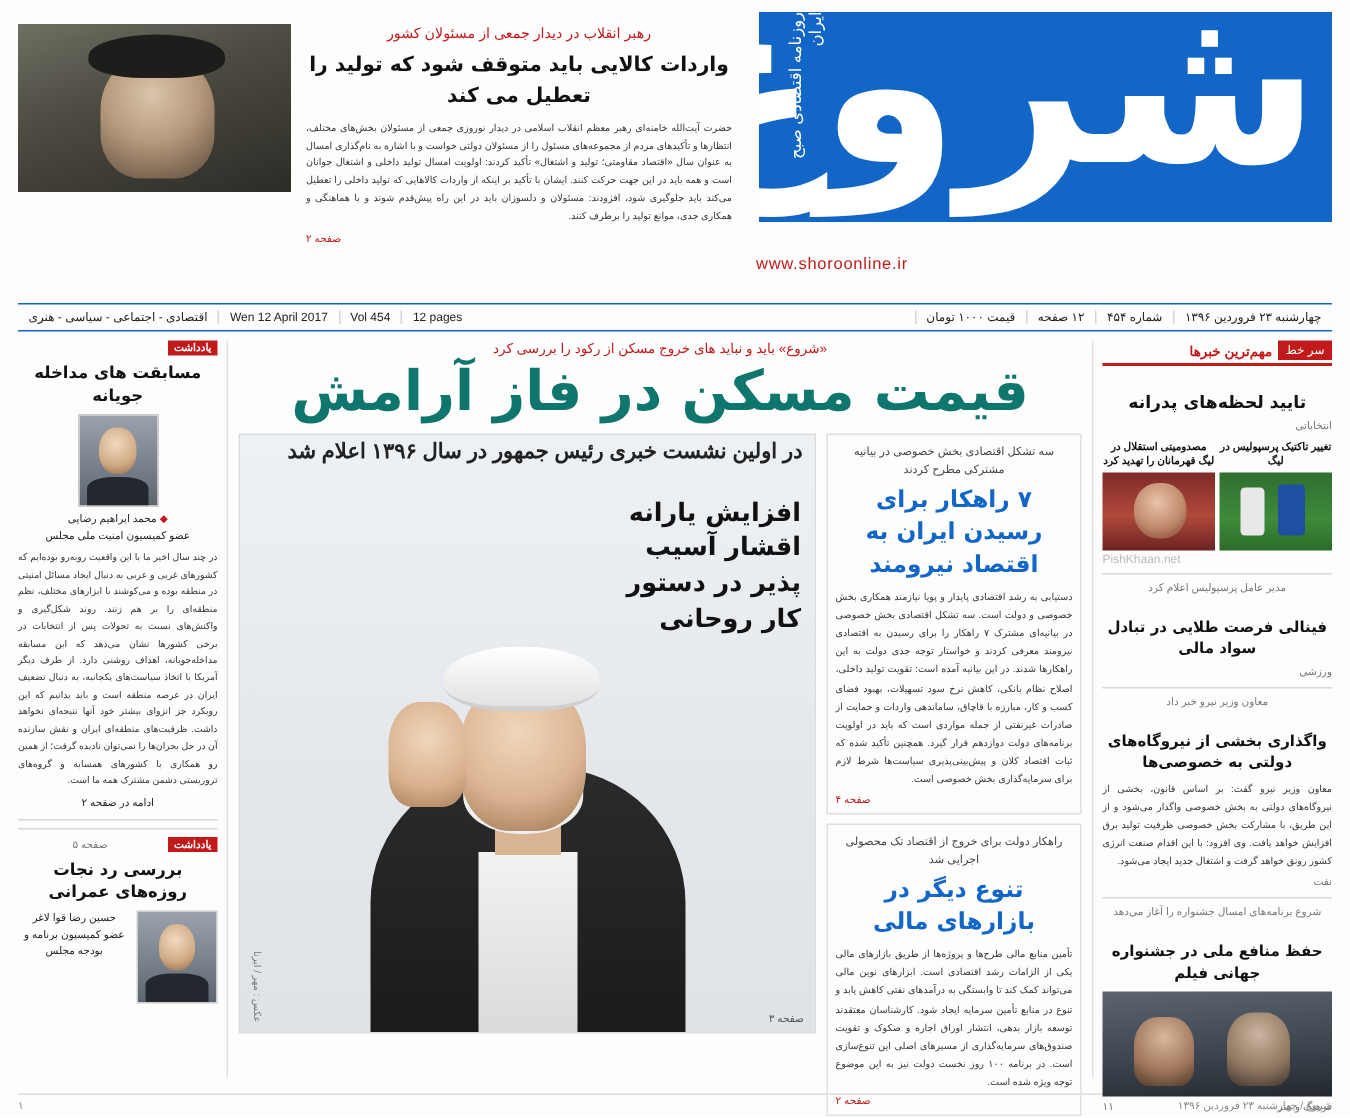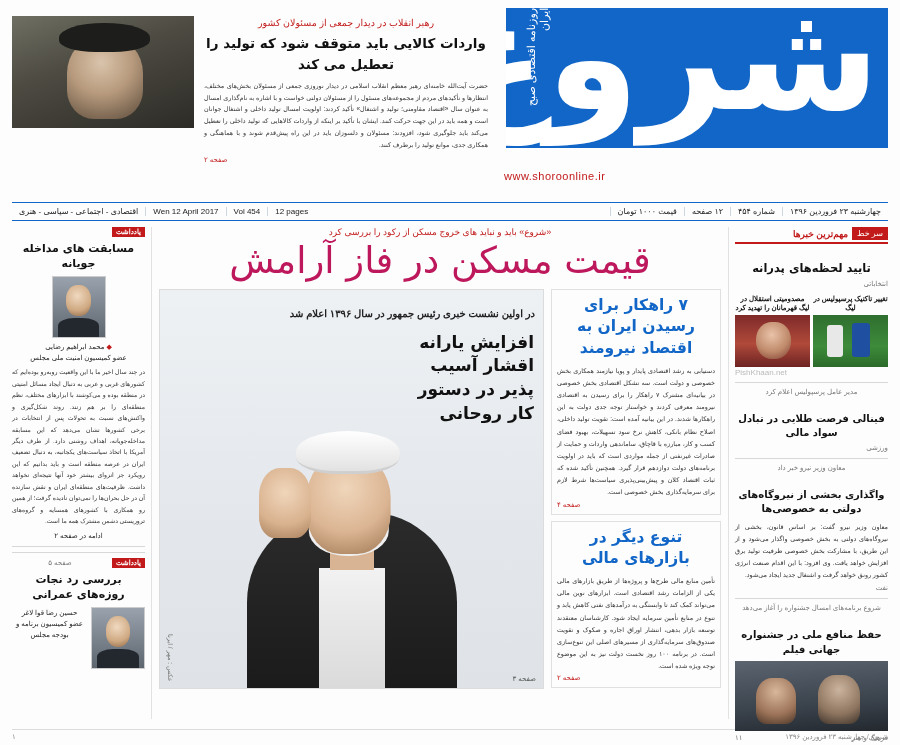--- a/index.html
+++ b/index.html
@@ -308,24 +308,24 @@
     box-sizing: border-box;
   }
   .center-kicker {
     text-align: center;
     font-size: 9px;
     color: #c21a1a;
     margin-bottom: 2px;
   }
   .main-headline {
     font-family: "DejaVu Sans", sans-serif;
-    font-weight: normal;
+    font-weight: bold;
     font-size: 37px;
     text-align: center;
-    color: #be185d;
+    color: #0f766e;
     letter-spacing: -1px;
     line-height: 1.18;
     margin-bottom: 6px;
   }
   .center-cols {
     display: flex;
     gap: 7px;
   }
   .cc-left {
     width: 170px;
@@ -335,23 +335,23 @@
   }
   .photo-main {
     position: relative;
     height: 398px;
     border: 1px solid #dcdcdc;
     background: linear-gradient(180deg,#eef1f4 0%, #e4e8ec 55%, #dfe3e7 100%);
     overflow: hidden;
   }
   .photo-main .cap-top {
     position: absolute;
-    top: 16px;
+    top: 0;
     right: 8px;
-    font-size: 10px;
+    font-size: 14px;
     font-weight: bold;
     color: #222;
     line-height: 1.5;
     text-align: right;
     z-index: 3;
   }
   .rouhani {
     position: absolute;
     bottom: 0;
     left: 50%;
@@ -651,26 +651,28 @@
     </div>
 
     <div class="col-center">
       <div class="center-kicker">«شروع» باید و نباید های خروج مسکن از رکود را بررسی کرد</div>
       <div class="main-headline">قیمت مسکن در فاز آرامش</div>
 
       <div class="center-cols">
 
         <div class="cc-left">
           <div class="box">
+            <div class="box-kicker">سه تشکل اقتصادی بخش خصوصی در بیانیه مشترکی مطرح کردند</div>
             <div class="box-headline">۷ راهکار برای رسیدن ایران به اقتصاد نیرومند</div>
             <div class="box-body">دستیابی به رشد اقتصادی پایدار و پویا نیازمند همکاری بخش خصوصی و دولت است. سه تشکل اقتصادی بخش خصوصی در بیانیه‌ای مشترک ۷ راهکار را برای رسیدن به اقتصادی نیرومند معرفی کردند و خواستار توجه جدی دولت به این راهکارها شدند. در این بیانیه آمده است: تقویت تولید داخلی، اصلاح نظام بانکی، کاهش نرخ سود تسهیلات، بهبود فضای کسب و کار، مبارزه با قاچاق، ساماندهی واردات و حمایت از صادرات غیرنفتی از جمله مواردی است که باید در اولویت برنامه‌های دولت دوازدهم قرار گیرد. همچنین تأکید شده که ثبات اقتصاد کلان و پیش‌بینی‌پذیری سیاست‌ها شرط لازم برای سرمایه‌گذاری بخش خصوصی است.</div>
             <span class="pageref">صفحه ۴</span>
           </div>
 
           <div class="box">
+            <div class="box-kicker">راهکار دولت برای خروج از اقتصاد تک محصولی اجرایی شد</div>
             <div class="box-headline">تنوع دیگر در بازارهای مالی</div>
             <div class="box-body">تأمین منابع مالی طرح‌ها و پروژه‌ها از طریق بازارهای مالی یکی از الزامات رشد اقتصادی است. ابزارهای نوین مالی می‌تواند کمک کند تا وابستگی به درآمدهای نفتی کاهش یابد و تنوع در منابع تأمین سرمایه ایجاد شود. کارشناسان معتقدند توسعه بازار بدهی، انتشار اوراق اجاره و صکوک و تقویت صندوق‌های سرمایه‌گذاری از مسیرهای اصلی این تنوع‌سازی است. در برنامه ۱۰۰ روز نخست دولت نیز به این موضوع توجه ویژه شده است.</div>
             <span class="pageref">صفحه ۲</span>
           </div>
         </div>
 
         <div class="cc-right">
           <div class="photo-main">
             <div class="cap-top">در اولین نشست خبری رئیس جمهور
 در سال ۱۳۹۶ اعلام شد</div>

